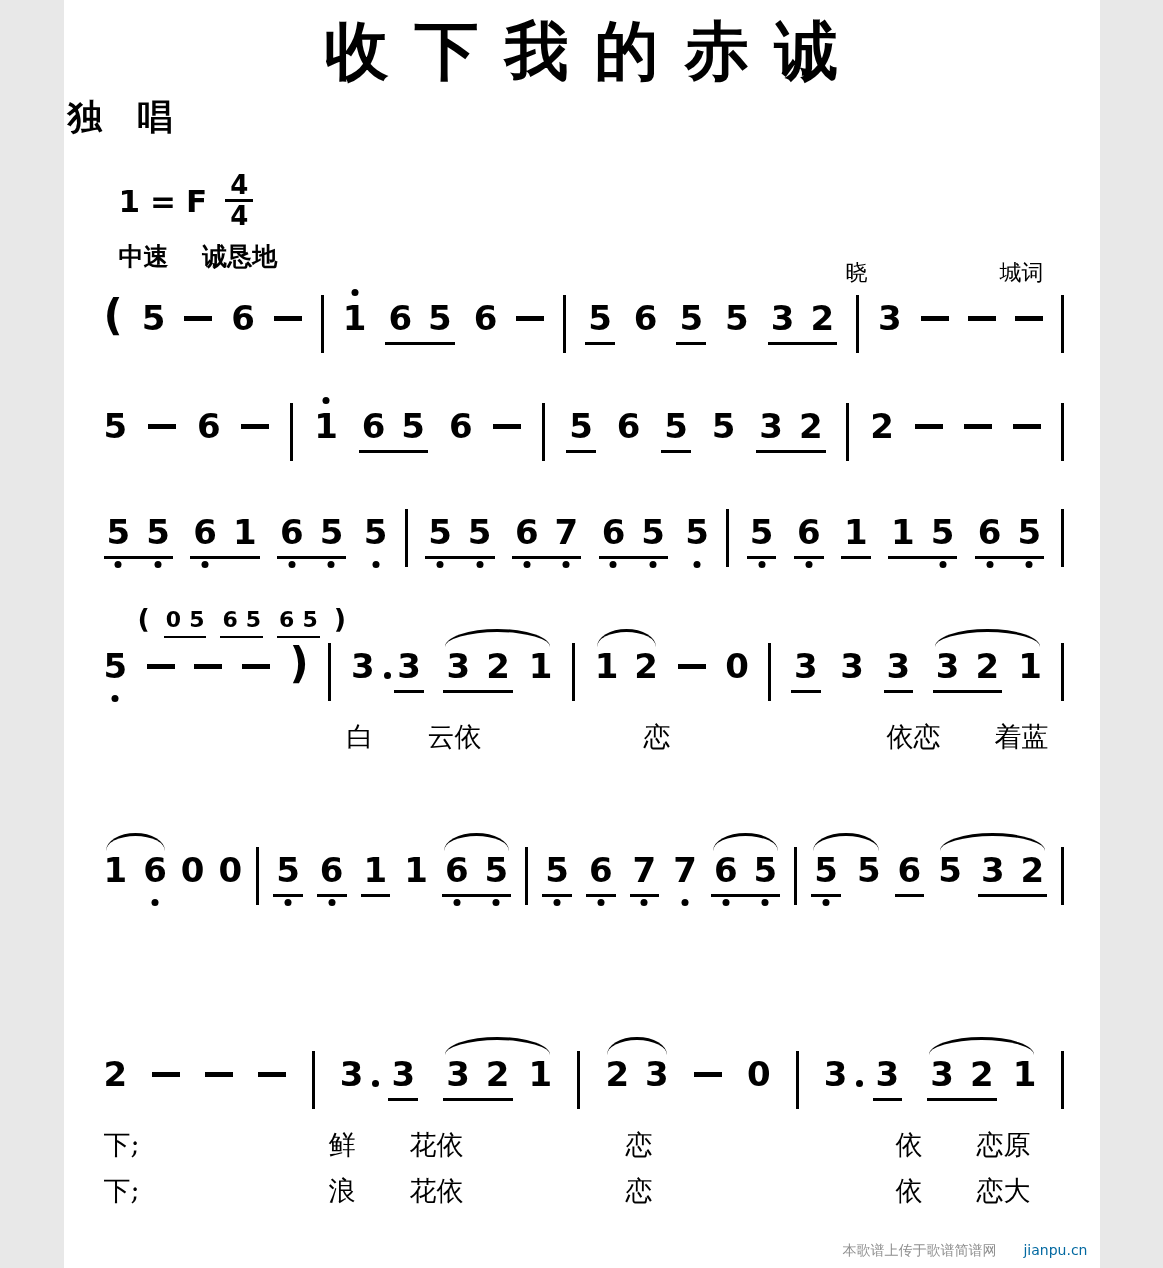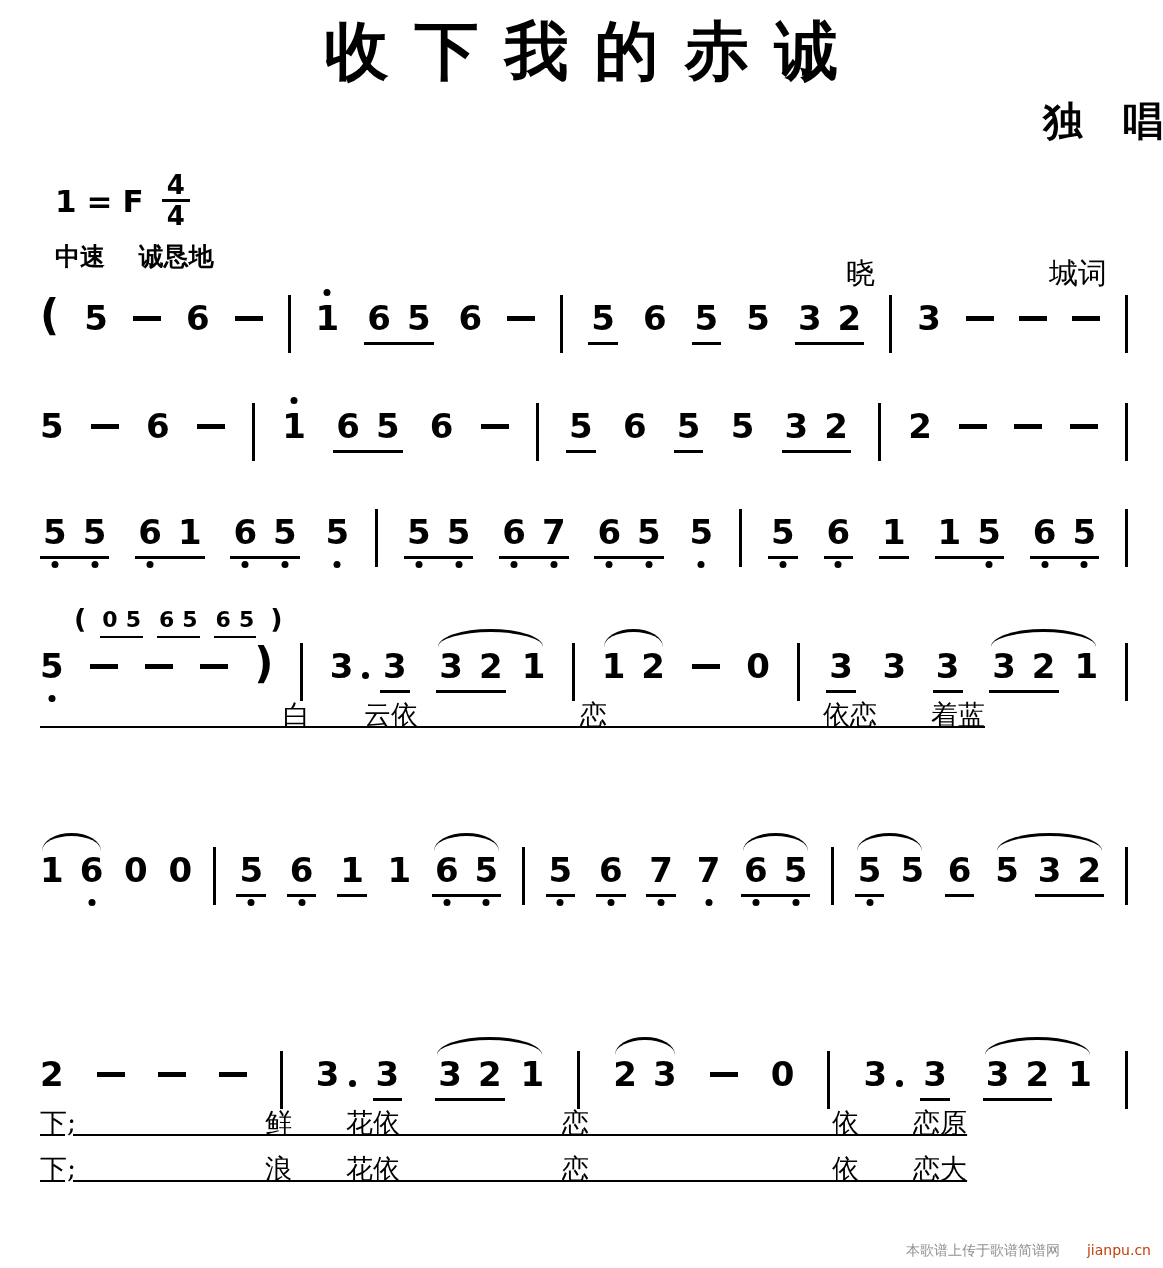--- a/index.html
+++ b/index.html
@@ -1,26 +1,26 @@
 <!DOCTYPE html>
 <html><head>
 <meta charset="utf-8">
 <style>
   html,body{margin:0;padding:0;background:#e8e8e8;}
-  .page{position:relative;width:1163px;height:1268px;margin:0 auto;background:#ffffff;
+  .page{position:relative;width:1036px;height:1268px;margin:0 auto;background:#ffffff;
         overflow:hidden;font-family:"DejaVu Sans",sans-serif;color:#000;}
 
   
   .title{position:absolute;top:8px;left:0;right:0;text-align:center;
          font-family:"DejaVu Serif",serif;font-weight:bold;font-size:64px;
          letter-spacing:26px;padding-left:26px;margin:0;}
-  .subtitle{position:absolute;top:94px;left:4px;right:0;text-align:right;
-            font-family:"DejaVu Serif",serif;font-weight:bold;font-size:40px;}
+  .subtitle{position:absolute;top:94px;left:4px;right:0;text-align:left;
+            font-family:"DejaVu Serif",serif;font-weight:bold;font-size:35px;}
   .credits{position:absolute;top:148px;right:56px;text-align:right;
-           font-family:"DejaVu Serif",serif;font-size:29px;line-height:50px;white-space:pre;}
+           font-family:"DejaVu Serif",serif;font-size:22px;line-height:50px;white-space:pre;}
   .keysig{position:absolute;top:172px;left:55px;font-weight:bold;font-size:31px;
           display:flex;align-items:center;gap:10px;}
   .frac{display:inline-flex;flex-direction:column;align-items:center;font-size:26px;line-height:26px;margin-left:8px;}
   .frac .top{border-bottom:3px solid #000;padding:0 5px 1px;}
   .frac .bot{padding-top:1px;}
   .tempo{position:absolute;top:240px;left:55px;font-weight:bold;font-size:25px;white-space:pre;}
 
   
   .score-line{position:absolute;left:40px;right:35px;}
   .l1{top:300px}.l2{top:408px}.l3{top:514px}.l4{top:648px}.l5{top:852px}.l6{top:1056px}
@@ -39,21 +39,21 @@
   .bar{width:3px;height:58px;background:#000;margin-top:-5px;}
   .paren{font-size:42px;line-height:40px;font-weight:bold;margin-top:-4px;}
 
   
   .cue{position:absolute;top:-40px;left:34px;display:flex;align-items:flex-start;gap:14px;}
   .cue .note{font-size:22px;line-height:24px;}
   .cue .beam{border-bottom:2px solid #000;padding:0 2px 4px;gap:8px;}
   .cue .paren{font-size:27px;line-height:26px;margin-top:-2px;}
 
   
-  .lyrics{text-decoration:underline;}
+  .lyrics{margin-top:22px;}
   .lyric-row{font-family:"DejaVu Serif",serif;font-size:27px;line-height:46px;white-space:pre;}
 
   
   .watermark{position:absolute;right:12px;bottom:8px;font-size:14px;color:#8f8f8f;}
   .watermark .site{margin-left:5px;}
 </style>
 </head>
 <body>
 
 <div class="page">
@@ -407,16 +407,16 @@
           <span class="bar"></span>
         </div>
         <div class="lyrics">
           <div class="lyric-row">下;　　　　　　　鲜　　花依　　　　　　恋　　　　　　　　　依　　恋原</div>
           <div class="lyric-row">下;　　　　　　　浪　　花依　　　　　　恋　　　　　　　　　依　　恋大</div>
         </div>
       </div>
     </div>
 
   <div class="watermark" style="color: rgb(143, 143, 143);">
-    <span>本歌谱上传于歌谱简谱网</span><span class="site" style="color: #c2410c; margin-left: 27px;">jianpu.cn</span>
+    <span>本歌谱上传于歌谱简谱网</span><span class="site" style="color: #0369a1; margin-left: 27px;">jianpu.cn</span>
   </div>
 
 </div>
 
 </body></html>

